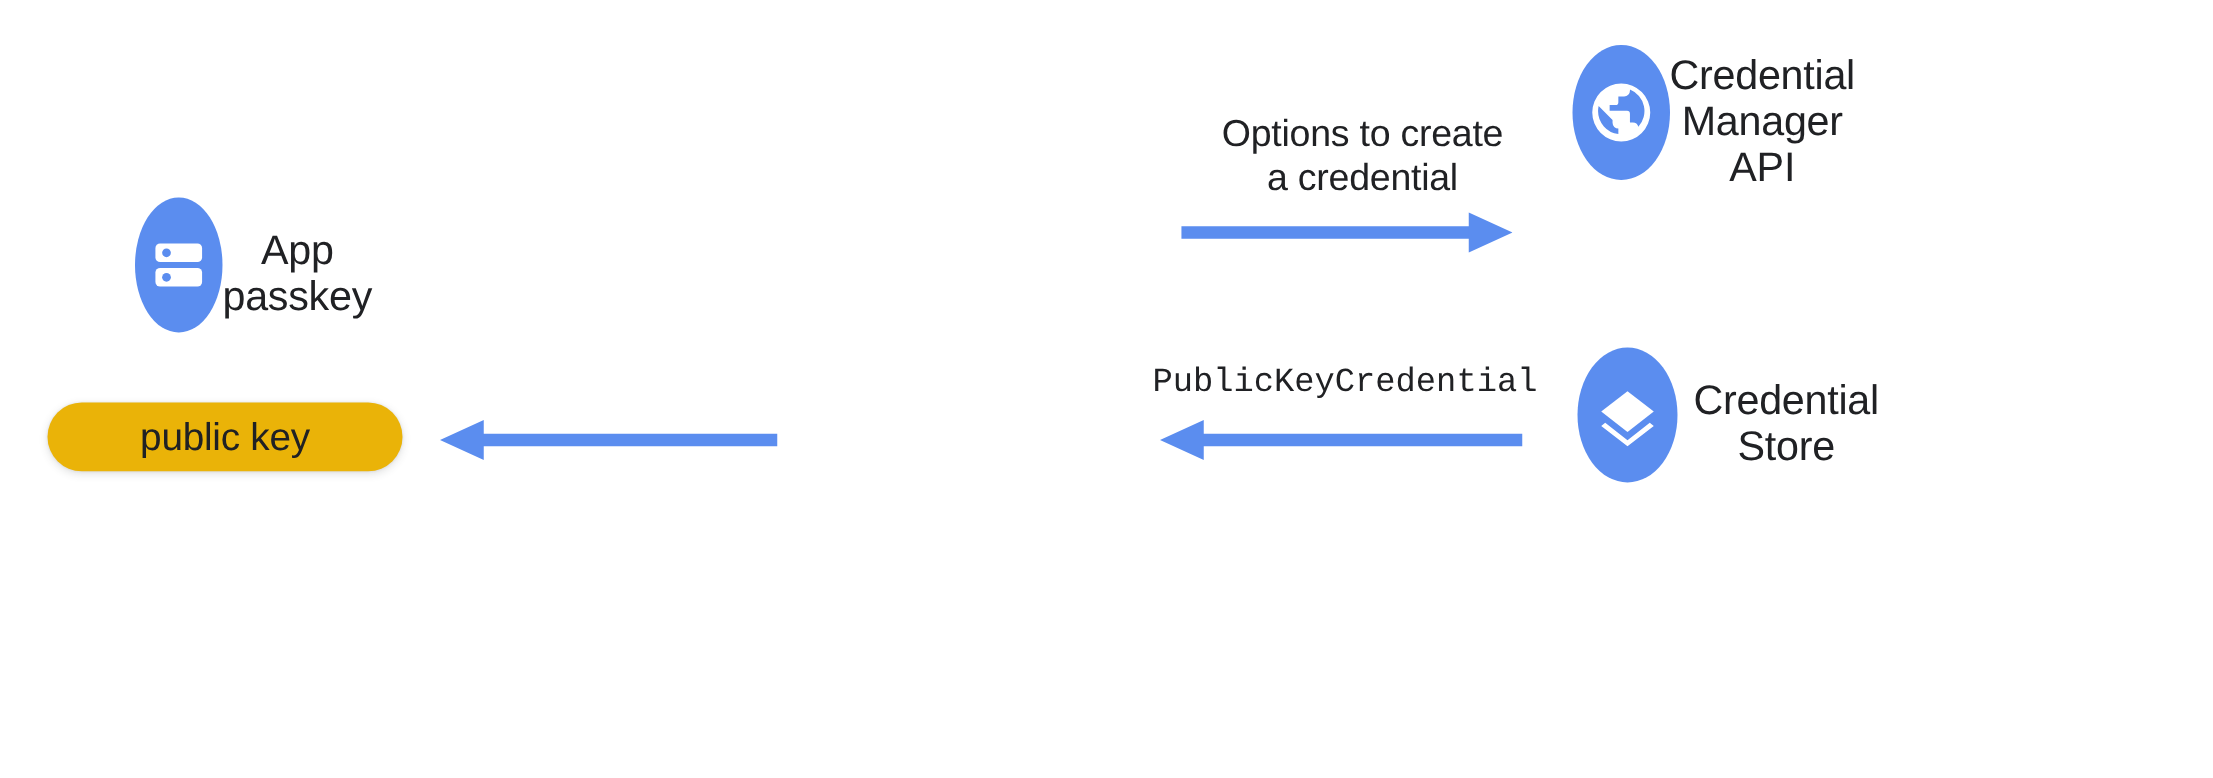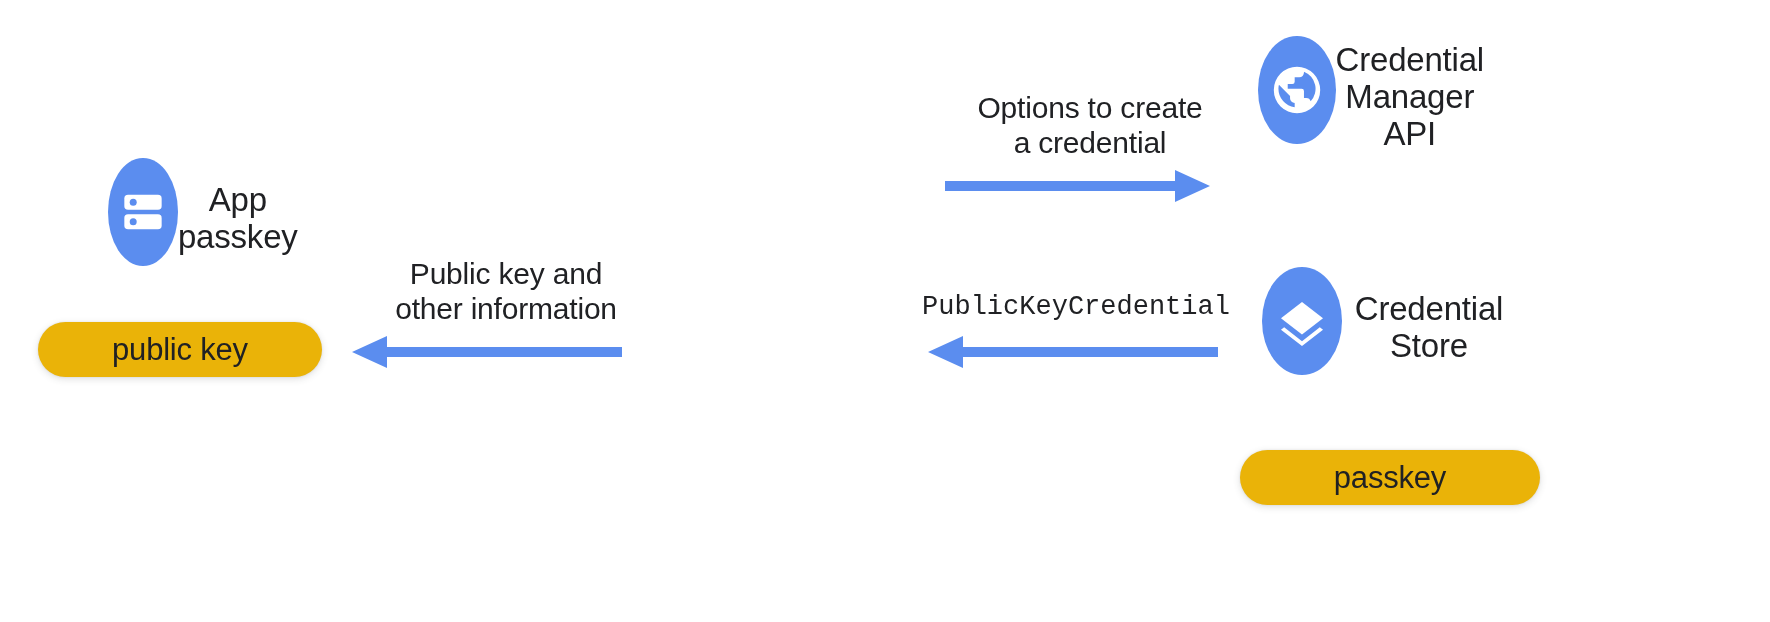--- a/index.html
+++ b/index.html
@@ -109,40 +109,35 @@
       <span>
         <svg width="58" height="58" viewBox="0 0 24 24" aria-hidden="true">
           <path fill="#ffffff" d="M12 2.4A9.6 9.6 0 1 0 21.6 12 9.61 9.61 0 0 0 12 2.4zm-.96 16.74a7.68 7.68 0 0 1-6.72-7.62c0-.58.07-1.13.2-1.67l4.6 4.6v.96a1.92 1.92 0 0 0 1.92 1.92zm6.62-2.44a1.9 1.9 0 0 0-1.82-1.4h-.96v-2.88a.96.96 0 0 0-.96-.96H8.16v-1.92h1.92a.96.96 0 0 0 .96-.96V6.72h1.92a1.92 1.92 0 0 0 1.92-1.92v-.4a7.67 7.67 0 0 1 2.78 12.3z"></path>
         </svg>
       </span>
     </div>
     <div class="node-label">Credential
 Manager API</div>
   </div>
 
-  <div class="node" style="left:1262px; top:267px; width:254px;">
+  <div class="node" style="left:1262px; top:278px; width:254px;">
     <div class="circle" style="width:108px; height:108px;">
       <span>
         <svg width="58" height="58" viewBox="0 0 24 24" aria-hidden="true">
           <path fill="#ffffff" d="M12 4.1 3.3 10.85 12 17.6l8.7-6.75z"></path>
           <path fill="#ffffff" d="M12 20.35 4.62 14.6 3.3 15.63 12 22.38l8.7-6.75-1.33-1.03z"></path>
         </svg>
       </span>
     </div>
     <div class="node-label">Credential Store</div>
   </div>
 
-  <div class="pill" style="left:1240px; top:450px; width:300px; height:55px;">
-    <span>passkey</span>
-  </div>
 
 
   <div class="flow" style="left:352px; top:256px; width:308px; height:120px;">
-    <div class="flow-label" style="top:0;">Public key and
-other information</div>
     <div class="arrow" style="left:0; top:78px;">
       <svg width="270" height="36" viewBox="0 0 270 36" aria-hidden="true">
         <rect x="32" y="13" width="238" height="10" fill="#5b8def"></rect>
         <polygon points="35,2 0,18 35,34" fill="#5b8def"></polygon>
       </svg>
     </div>
   </div>
 
   <div class="flow" style="left:945px; top:90px; width:290px; height:120px;">
     <div class="flow-label" style="top:0;">Options to create

